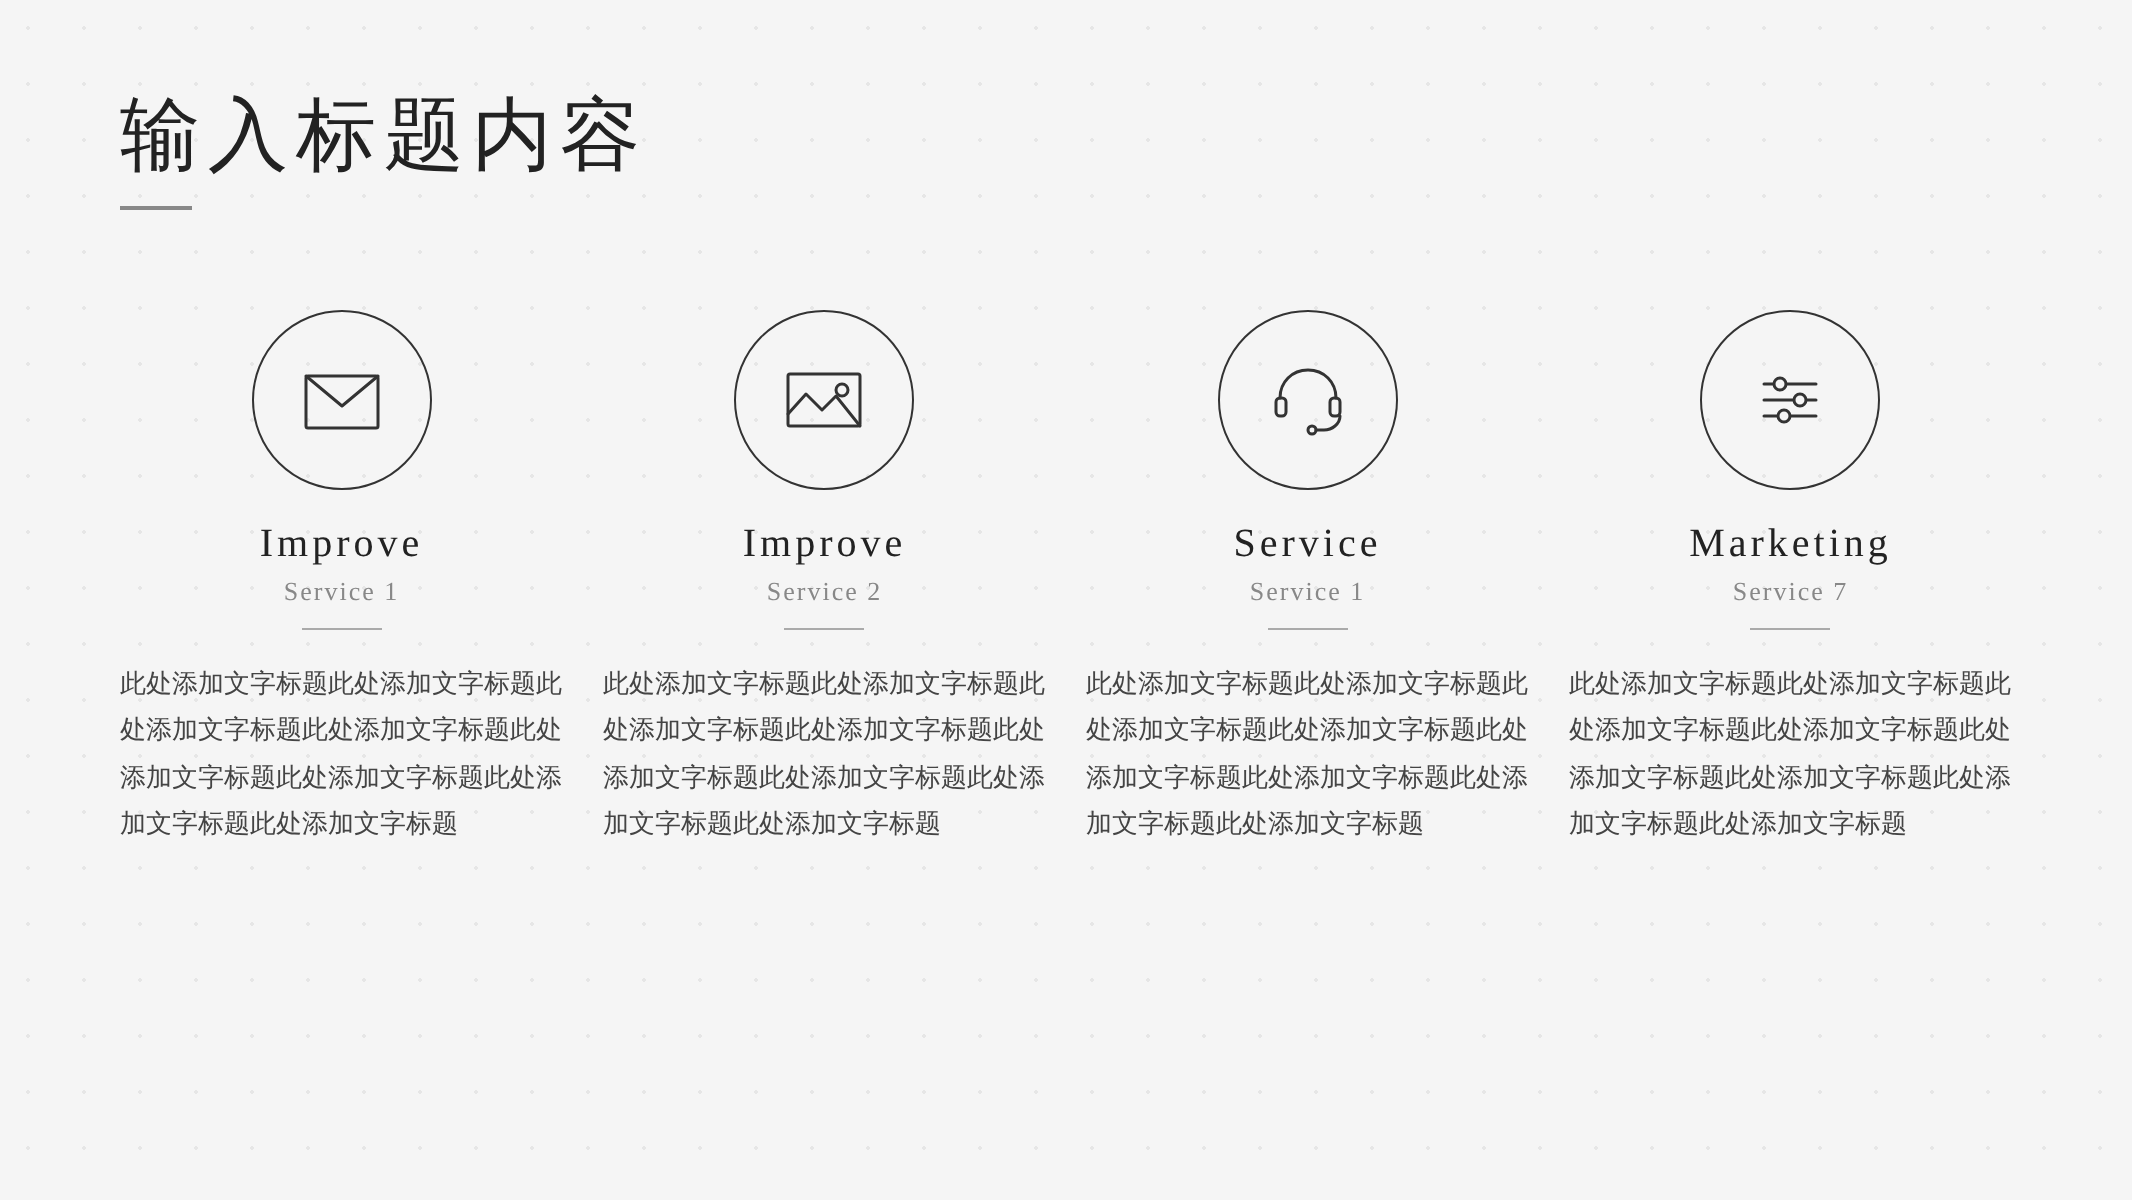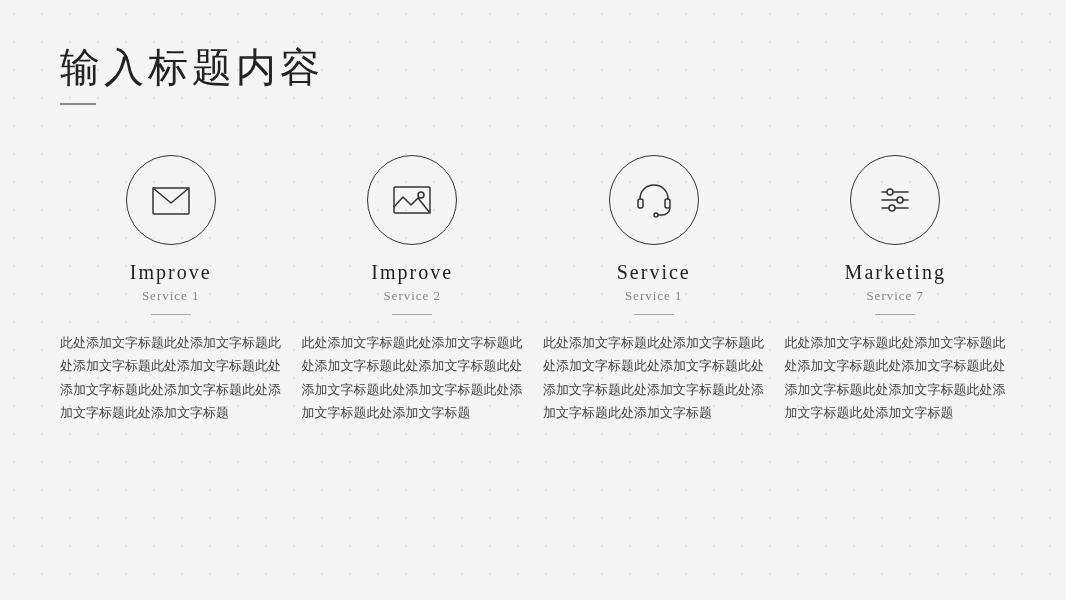--- a/index.html
+++ b/index.html
@@ -99,21 +99,21 @@
     }
 
     .service-divider {
       width: 40px;
       height: 1px;
       background-color: #aaa;
       margin-bottom: 16px;
     }
 
     .service-text {
-      font-family: Liberation Sans, sans-serif;
+      font-family: Liberation Mono, monospace;
       font-size: 13px;
       color: #444;
       line-height: 1.8;
       text-align: left;
       width: 100%;
     }
   </style>
 </head>
 <body>
 

